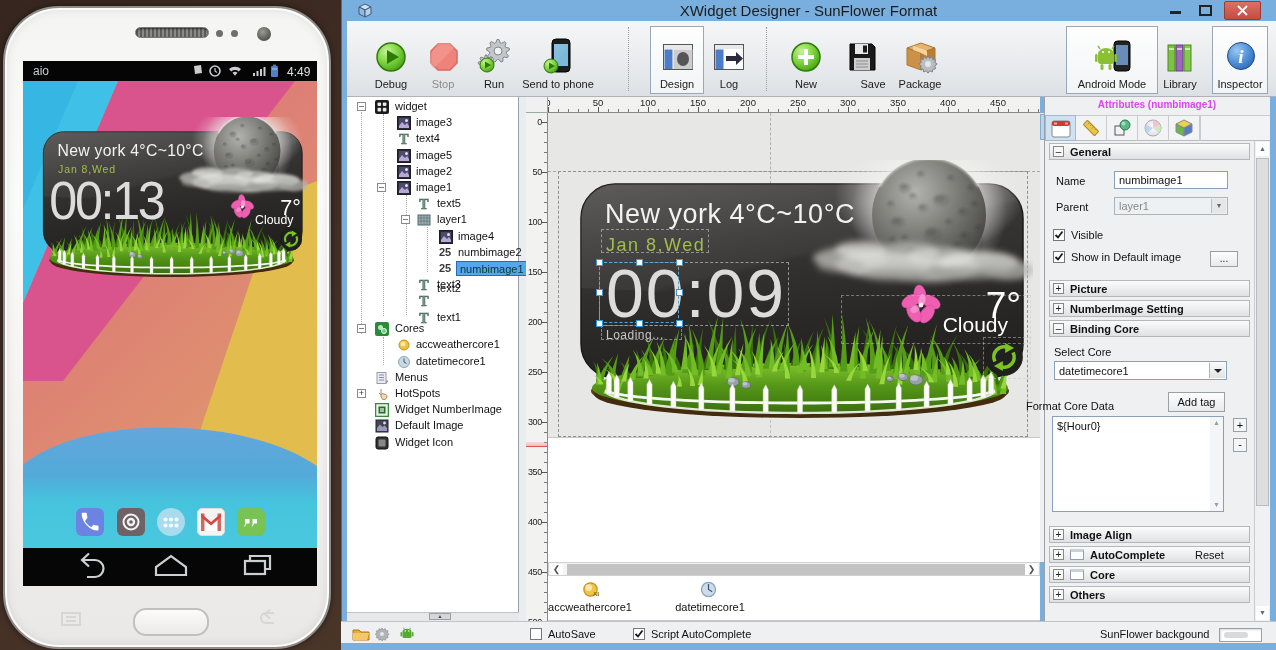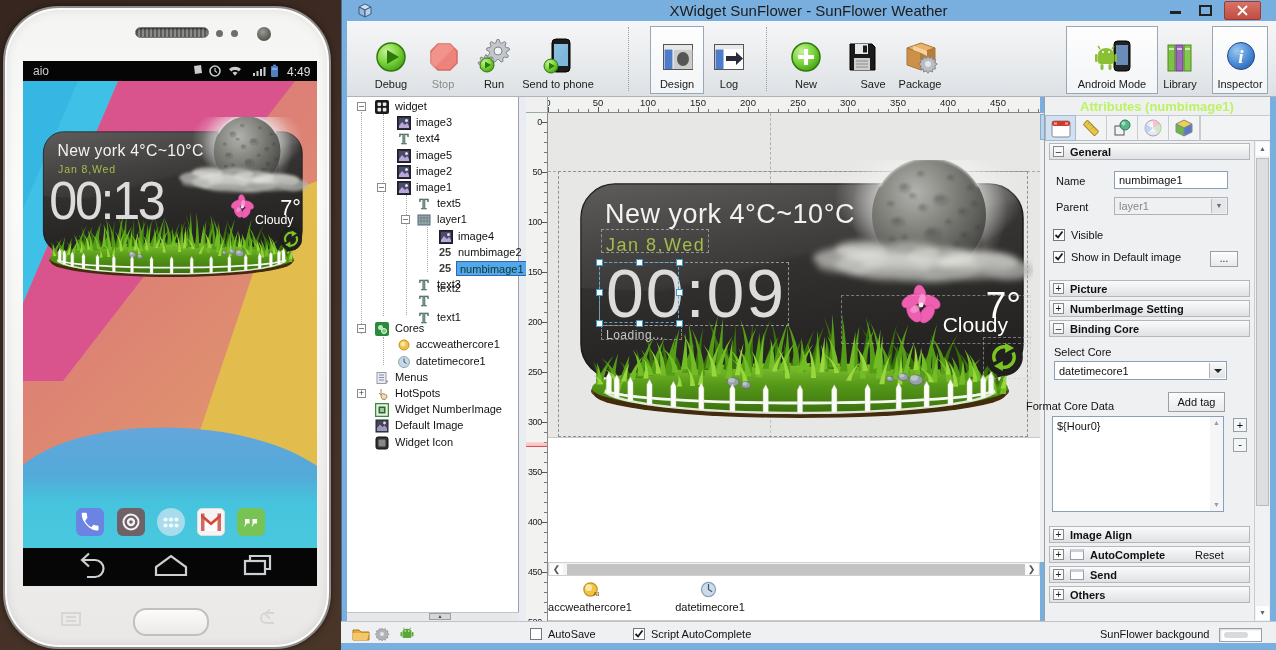--- a/index.html
+++ b/index.html
@@ -430,21 +430,21 @@
  <g stroke="#d8d6d2" stroke-width="2" fill="none">
   <rect x="4" y="5" width="18" height="12"></rect>
       <path d="M8,9 h10 M8,13 h10"></path>
   <path d="M216,5 h-8 a5,5 0 1 0 0,10 h8"></path>
       <path d="M212,1.5 l-5,4.5 5,4.5"></path>
  </g>
 </svg>
 
 <div class="abs" style="left:341px;top:0;width:935px;height:650px;background:#79afdf;border-left:1px solid #4a6f96"></div>
 
-<div class="abs" style="left:341px;top:0;width:935px;height:21px;color:#1c1c1c;font-size:15px;text-align:center;padding-top:2px">XWidget SunFlower - SunFlower Weather</div>
+<div class="abs" style="left:341px;top:0;width:935px;height:21px;color:#1c1c1c;font-size:15px;text-align:center;padding-top:2px">XWidget Designer - SunFlower Format</div>
 <svg class="abs" style="left:357px;top:3px" width="16" height="16" viewBox="0 0 16 16">
     <g stroke="#3a5a80" stroke-width="1" fill="#cfe0f0">
       <path d="M8,1 L14,4 L8,7 L2,4 Z"></path>
       <path d="M2,4 L8,7 L8,14 L2,11 Z" fill="#9ab8d8"></path>
       <path d="M14,4 L8,7 L8,14 L14,11 Z" fill="#b8d0e8"></path>
     </g>
   </svg>
 <div class="abs" style="left:1170px;top:11px;width:11px;height:3px;background:#222"></div>
 <div class="abs" style="left:1199px;top:5px;width:13px;height:11px;border:2px solid #222"></div>
 <div class="abs" style="left:1224px;top:1px;width:37px;height:19px;background:linear-gradient(180deg,#d97267,#c14d42);border:1px solid #9c3a32;border-radius:2px"></div>
@@ -870,21 +870,21 @@
       <circle cx="5.5" cy="5.5" r="2.8" fill="#f8e8a8"></circle>
       <text x="9" y="12" font-size="5" fill="#8a6a10" font-weight="bold">AE</text>
     </svg></div>
 <div class="abs" style="left:530px;top:601px;width:120px;text-align:center;font-size:11px;color:#111">accweathercore1</div>
 <div class="abs" style="left:700px;top:581px;width:17px;height:17px"><svg width="17" height="17" viewBox="0 0 14 14">
       <circle cx="7" cy="7" r="5.8" fill="#ccdcec" stroke="#8aa0b8"></circle>
       <path d="M7,2.5 v4.5 l3,1.8" stroke="#456" fill="none" stroke-width="1"></path>
     </svg></div>
 <div class="abs" style="left:650px;top:601px;width:120px;text-align:center;font-size:11px;color:#111">datetimecore1</div>
 <div class="abs" style="left:1044px;top:97px;width:226px;height:524px;background:#eef0f2;border-left:1px solid #9aa0a6"></div>
-<div class="abs" style="left:1044px;top:99px;width:226px;height:16px;text-align:center;font-size:13px;font-weight:bold;color:#bef264">Attributes (numbimage1)</div>
+<div class="abs" style="left:1044px;top:99px;width:226px;height:16px;text-align:center;font-size:10px;font-weight:bold;color:#d946ef">Attributes (numbimage1)</div>
 <div class="abs" style="left:1045px;top:115px;width:225px;height:26px;background:#f2f3f4;border-top:1px solid #c8ccd0;border-bottom:1px solid #b8bcc0"></div>
 <div class="abs" style="left:1045px;top:115px;width:31px;height:26px;background:#cfe2f4;border:1px solid #a8b8c8;padding:3px 0 0 5px"><svg width="20" height="20" viewBox="0 0 20 20">
       <rect x="1" y="2" width="18" height="16" rx="2" fill="#fff" stroke="#888"></rect>
       <rect x="1" y="2" width="18" height="5" rx="2" fill="#d03a2a"></rect>
       <rect x="3" y="3.5" width="3" height="2" fill="#f4a8a0"></rect>
       <rect x="14" y="3.5" width="3" height="2" fill="#f4a8a0"></rect>
     </svg></div>
 <div class="abs" style="left:1076px;top:115px;width:31px;height:26px;background:transparent;border-right:1px solid #c8ccd0;padding:3px 0 0 5px"><svg width="20" height="20" viewBox="0 0 20 20">
       <g transform="rotate(45 10 10)">
         <rect x="2" y="7" width="16" height="6" rx="1" fill="#e8c84a" stroke="#a8882a"></rect>
@@ -957,21 +957,21 @@
 <div class="abs" style="left:1053px;top:529px;width:11px;height:11px;background:#f8f8f8;border:1px solid #888;font-size:10px;line-height:9px;text-align:center;color:#222">+</div>
 <div class="abs" style="left:1070px;top:529px;font-size:11px;font-weight:bold;color:#111">Image Align</div>
 <div class="abs" style="left:1049px;top:546px;width:201px;height:17px;background:linear-gradient(180deg,#fbfbfb,#dfe1e3);border:1px solid #b4b8bc"></div>
 <div class="abs" style="left:1053px;top:549px;width:11px;height:11px;background:#f8f8f8;border:1px solid #888;font-size:10px;line-height:9px;text-align:center;color:#222">+</div>
 <div class="abs" style="left:1070px;top:549px;width:14px;height:11px;background:#fdfdfd;border:1px solid #99a;border-top:3px solid #c8d0d8"></div>
 <div class="abs" style="left:1090px;top:549px;font-size:11px;font-weight:bold;color:#111">AutoComplete</div>
 <div class="abs" style="left:1195px;top:549px;font-size:11px;color:#111">Reset</div>
 <div class="abs" style="left:1049px;top:566px;width:201px;height:17px;background:linear-gradient(180deg,#fbfbfb,#dfe1e3);border:1px solid #b4b8bc"></div>
 <div class="abs" style="left:1053px;top:569px;width:11px;height:11px;background:#f8f8f8;border:1px solid #888;font-size:10px;line-height:9px;text-align:center;color:#222">+</div>
 <div class="abs" style="left:1070px;top:569px;width:14px;height:11px;background:#fdfdfd;border:1px solid #99a;border-top:3px solid #c8d0d8"></div>
-<div class="abs" style="left:1090px;top:569px;font-size:11px;font-weight:bold;color:#111">Send</div>
+<div class="abs" style="left:1090px;top:569px;font-size:11px;font-weight:bold;color:#111">Core</div>
 <div class="abs" style="left:1049px;top:586px;width:201px;height:17px;background:linear-gradient(180deg,#fbfbfb,#dfe1e3);border:1px solid #b4b8bc"></div>
 <div class="abs" style="left:1053px;top:589px;width:11px;height:11px;background:#f8f8f8;border:1px solid #888;font-size:10px;line-height:9px;text-align:center;color:#222">+</div>
 <div class="abs" style="left:1070px;top:589px;font-size:11px;font-weight:bold;color:#111">Others</div>
 <div class="abs" style="left:1254px;top:141px;width:15px;height:480px;background:#f0f1f2;border-left:1px solid #c8ccd0">
     <div class="abs" style="left:1px;top:1px;width:13px;height:14px;background:#fdfdfd;font-size:7px;color:#667;text-align:center;line-height:14px">▲</div>
     <div class="abs" style="left:1px;top:17px;width:13px;height:348px;background:#dcdee0;border:1px solid #b8bcc0"></div>
     <div class="abs" style="left:1px;bottom:1px;width:13px;height:14px;background:#fdfdfd;font-size:7px;color:#667;text-align:center;line-height:14px">▼</div>
   </div>
 <div class="abs" style="left:341px;top:621px;width:935px;height:22px;background:#eef0f2;border-top:1px solid #c0c4c8"></div>
 <svg class="abs" style="left:352px;top:627px" width="70" height="15" viewBox="0 0 70 15">

